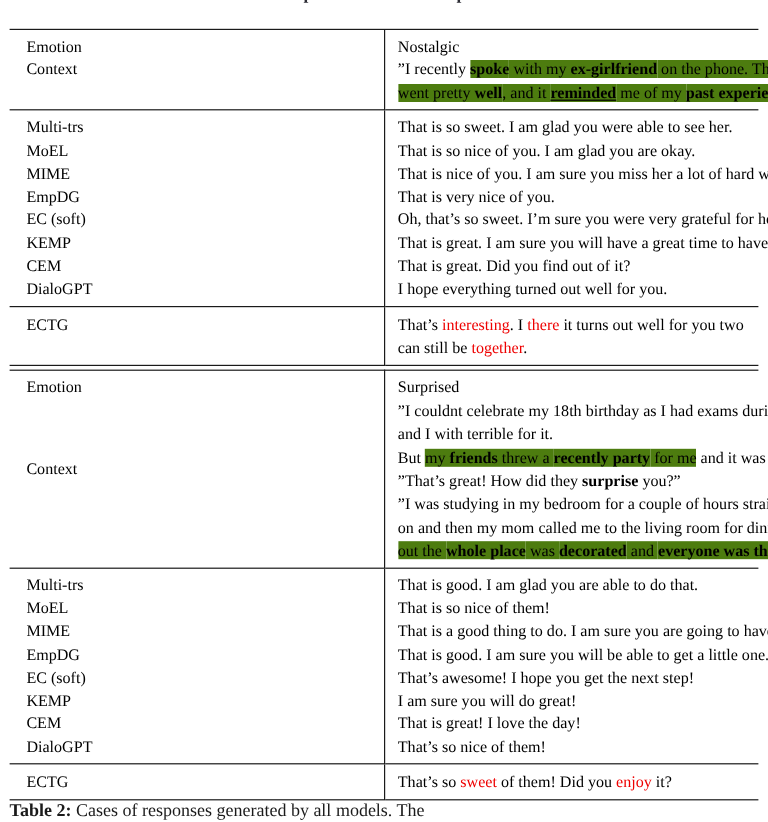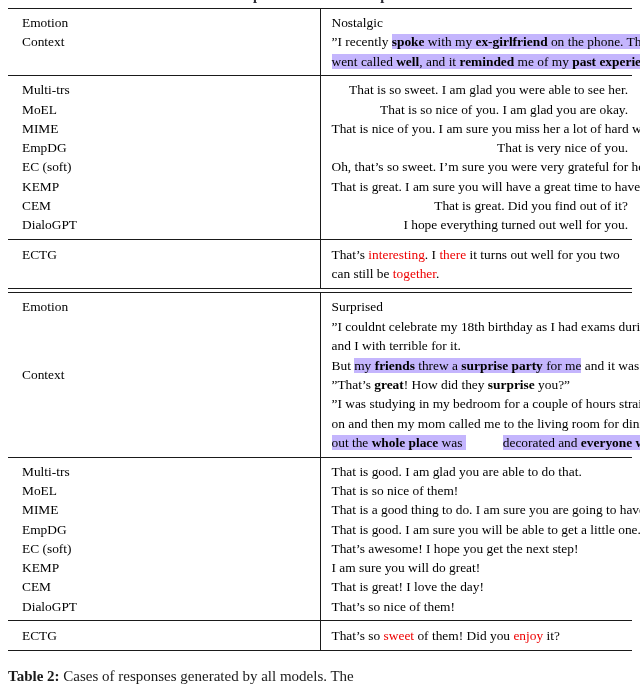--- a/index.html
+++ b/index.html
@@ -31,21 +31,21 @@
     overflow: hidden;
     text-align: center;
     font-size: 14.5px;
     font-weight: bold;
     color: #2b2b33;
     white-space: nowrap;
   }
 
   .table-wrap {
     position: absolute;
-    top: 8px;
+    top: 24px;
     left: 8px;
     width: 624px;
   }
 
   table.cases {
     border-collapse: collapse;
     width: 624px;
     table-layout: fixed;
   }
 
@@ -91,21 +91,21 @@
 
   .lbl-stack {
     display: flex;
     flex-direction: column;
   }
   .lbl-stack > span { display: block; }
 
   .body-lines > div { white-space: nowrap; }
 
   .hl {
-    background: #c4b5fd;
+    background: #4d7c0f;
   }
   .red { color: #ee0000; margin-top: 36px; }
 
   .respond-row .col-label,
   .respond-row .col-body { line-height: 19.3px; }
 
   
   .bottom-caption {
     position: absolute;
     left: 0;
@@ -139,41 +139,41 @@
             <td class="col-label" style="padding-top: 4px; padding-bottom: 4px;">
               <div class="lbl-stack">
                 <span>Emotion</span>
                 <span>Context</span>
               </div>
             </td>
             <td class="col-body" style="padding-top: 4px; padding-bottom: 4px;">
               <div class="body-lines">
                 <div>Nostalgic</div>
                 <div><span>”I recently </span><span class="hl" style="font-weight: bold;">spoke</span><span class="hl"> with my </span><span class="hl" style="font-weight: bold;">ex-girlfriend</span><span class="hl"> on the phone. The </span></div>
-                <div><span class="hl">went called </span><span class="hl" style="font-weight: bold;">well</span><span class="hl">, and it </span><span class="hl" style="font-weight: bold;">reminded</span><span class="hl"> me of my </span><span class="hl" style="font-weight: bold;">past experiences</span></div>
+                <div><span class="hl">went pretty </span><span class="hl" style="font-weight: bold;">well</span><span class="hl">, and it </span><span class="hl" style="font-weight: bold; text-decoration: underline;">reminded</span><span class="hl"> me of my </span><span class="hl" style="font-weight: bold;">past experiences</span></div>
               </div>
             </td>
           </tr>
           <tr>
             <td colspan="2" class="rule-mid"></td>
           </tr>
           <tr class="respond-row">
             <td class="col-label" style="padding-top: 4px; padding-bottom: 4px;">
               <div class="lbl-stack">
                 <span>Multi-trs</span>
                 <span>MoEL</span>
                 <span>MIME</span>
                 <span>EmpDG</span>
                 <span>EC (soft)</span>
                 <span>KEMP</span>
                 <span>CEM</span>
                 <span>DialoGPT</span>
               </div>
             </td>
-            <td class="col-body" style="padding-top: 4px; padding-bottom: 4px; text-align: right;">
+            <td class="col-body" style="padding-top: 4px; padding-bottom: 4px;">
               <div class="body-lines">
                 <div>That is so sweet. I am glad you were able to see her.</div>
                 <div>That is so nice of you. I am glad you are okay.</div>
                 <div>That is nice of you. I am sure you miss her a lot of hard work.</div>
                 <div>That is very nice of you.</div>
                 <div>Oh, that’s so sweet. I’m sure you were very grateful for her.</div>
                 <div>That is great. I am sure you will have a great time to have a blast.</div>
                 <div>That is great. Did you find out of it?</div>
                 <div>I hope everything turned out well for you.</div>
               </div>
@@ -196,25 +196,25 @@
               <div class="lbl-stack">
                 <span>Emotion</span>
                 <span style="margin-top: 48.5px;">Context</span>
               </div>
             </td>
             <td class="col-body" style="padding-top: 4px; padding-bottom: 4px;">
               <div class="body-lines">
                 <div>Surprised</div>
                 <div><span>”I couldnt celebrate my 18th birthday as I had exams during the time</span></div>
                 <div><span>and I with terrible for it.</span></div>
-                <div><span>But </span><span class="hl">my </span><span class="hl" style="font-weight: bold; margin-top: 16px;">friends</span><span class="hl"> threw a </span><span class="hl" style="font-weight: bold;">surprise party</span><span class="hl"> for me</span><span> and it was the best!”</span></div>
-                <div><span>”That’s </span><span style="font-weight: bold;">great</span><span>! How did they </span><span style="font-weight: bold;">surprise</span><span> you?”</span></div>
+                <div><span>But </span><span class="hl">my </span><span class="hl" style="font-weight: bold; margin-top: 16px;">friends</span><span class="hl"> threw a </span><span class="hl" style="font-weight: bold;">recently party</span><span class="hl"> for me</span><span> and it was the best!”</span></div>
+                <div><span>”That’s </span><span style="font-weight: normal;">great</span><span>! How did they </span><span style="font-weight: bold;">surprise</span><span> you?”</span></div>
                 <div><span>”I was studying in my bedroom for a couple of hours straight with headphones</span></div>
                 <div><span>on and then my mom called me to the living room for dinner and when </span></div>
-                <div><span class="hl">out the </span><span class="hl" style="font-weight: bold;">whole place</span><span class="hl"> was </span><span class="hl" style="font-weight: normal; margin-left: 37px;">decorated</span><span class="hl"> and </span><span class="hl" style="font-weight: bold;">everyone was there</span></div>
+                <div><span class="hl">out the </span><span class="hl" style="font-weight: bold;">whole place</span><span class="hl"> was </span><span class="hl" style="font-weight: bold;">decorated</span><span class="hl"> and </span><span class="hl" style="font-weight: bold;">everyone was there</span></div>
               </div>
             </td>
           </tr>
           <tr>
             <td colspan="2" class="rule-mid"></td>
           </tr>
           <tr class="respond-row">
             <td class="col-label" style="padding-top: 4px; padding-bottom: 4px;">
               <div class="lbl-stack">
                 <span>Multi-trs</span>

